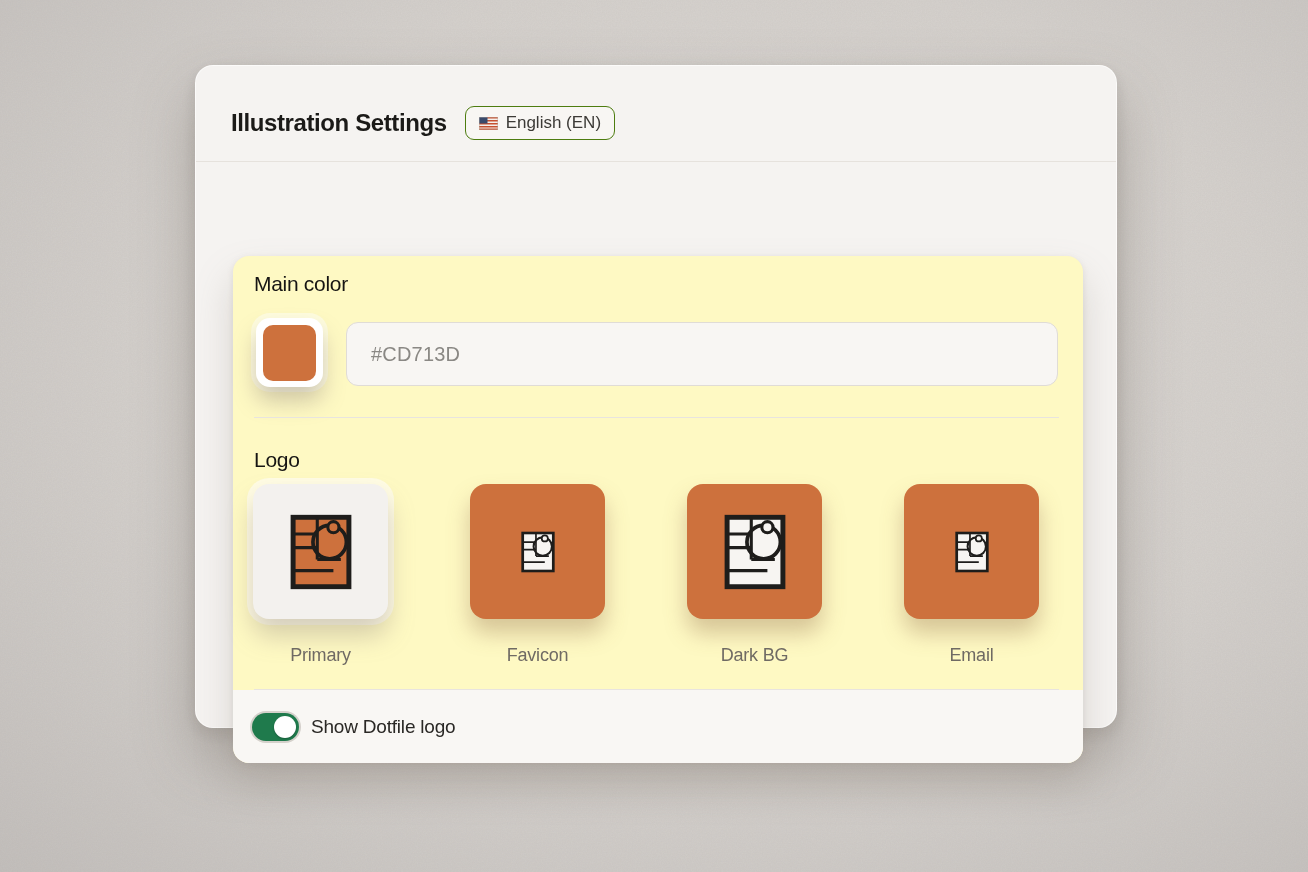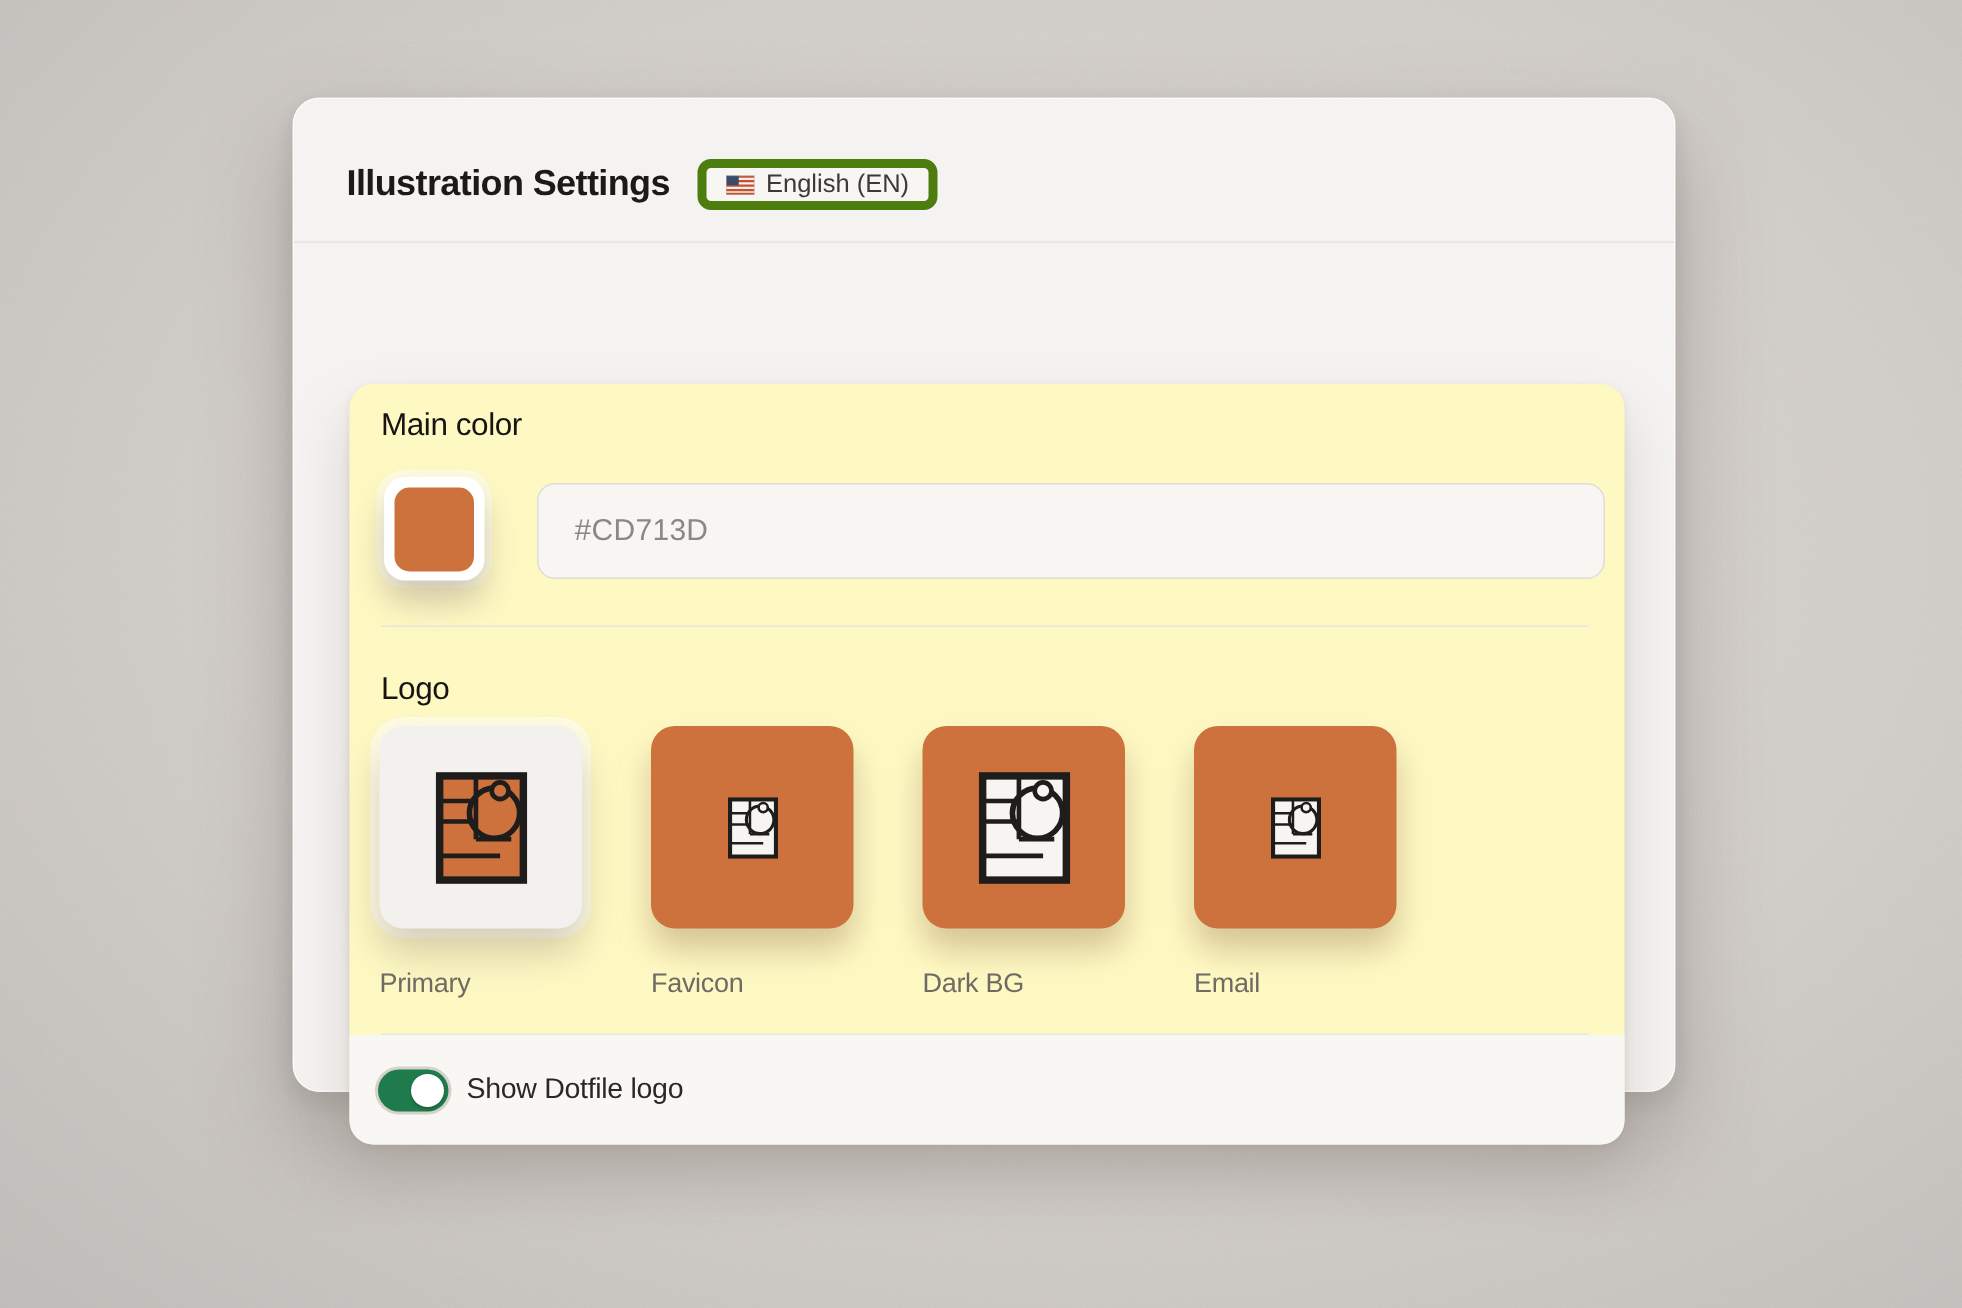--- a/index.html
+++ b/index.html
@@ -16,21 +16,21 @@
   .window {
     position:absolute; left:195px; top:65px; width:922px; height:663px;
     background:#f5f3f1; border-radius:18px;
     border:1px solid rgba(255,255,255,.65);
     box-shadow:0 30px 60px rgba(95,85,78,.35), 0 6px 16px rgba(60,50,45,.12);
   }
   .win-header { position:absolute; left:35px; top:39px; height:36px; display:flex; align-items:center; gap:18px; }
   .win-title { font-size:24px; font-weight:700; color:#1b1a18; letter-spacing:-.4px; }
   .lang-badge {
     display:flex; align-items:center; gap:8px; height:34px; padding:0 13px;
-    background:#f8f6f3; border:6px solid #4d7c0f; border-radius:9px;
+    background:#f8f6f3; border:1px solid #4d7c0f; border-radius:9px;
     font-size:17px; color:#3c3a36; cursor:default;
   }
   .flag { display:inline-block; line-height:0; }
   .win-divider { position:absolute; left:0; right:0; top:95px; height:1px; background:#e6e2dd; }
 
   
   .tabs { position:absolute; left:35px; top:131px; display:flex; gap:30px; }
   .tab { font-size:19px; font-weight:700; color:#dad6d1; letter-spacing:-.2px; cursor:default; }
   .tab.active { color:#1b1a18; }
 
@@ -48,29 +48,29 @@
     position:absolute; left:23px; top:62px; width:67px; height:69px;
     background:#ffffff; border-radius:14px;
     box-shadow:0 14px 22px rgba(150,138,128,.45), 0 0 0 5px rgba(255,255,255,.45);
     display:flex; align-items:center; justify-content:center; cursor:pointer;
   }
   .swatch { width:53px; height:56px; border-radius:10px; background:var(--accent); }
 
   .hex-input {
     position:absolute; left:113px; top:66px; width:712px; height:64px;
     background:#f8f6f3; border:1px solid #e0dcd6; border-radius:12px;
-    padding:0 24px; font-family:inherit; font-size:20px; color:#8a8884; letter-spacing:.2px; outline:none;margin-left:12px;
+    padding:0 24px; font-family:inherit; font-size:20px; color:#8a8884; letter-spacing:.2px; outline:none;
   }
 
   .divider { position:absolute; left:21px; width:805px; height:1px; background:#e8e4df; }
   .div-1 { top:161px; }
   .div-2 { top:433px; }
 
   
-  .tiles { position:absolute; left:20px; top:228px; display:flex; gap:46px; }
+  .tiles { position:absolute; left:20px; top:228px; display:flex; gap:82px;text-align:center; }
   .tile-group { display:flex; flex-direction:column; width:135px; }
   .tile {
     width:135px; height:135px; border-radius:16px;
     display:flex; align-items:center; justify-content:center; cursor:pointer;
   }
   .tile.light {
     background:#f3f1ee;
     box-shadow:0 16px 26px rgba(150,138,128,.40), 0 0 0 6px rgba(255,255,255,.55);
   }
   .tile.orange {

